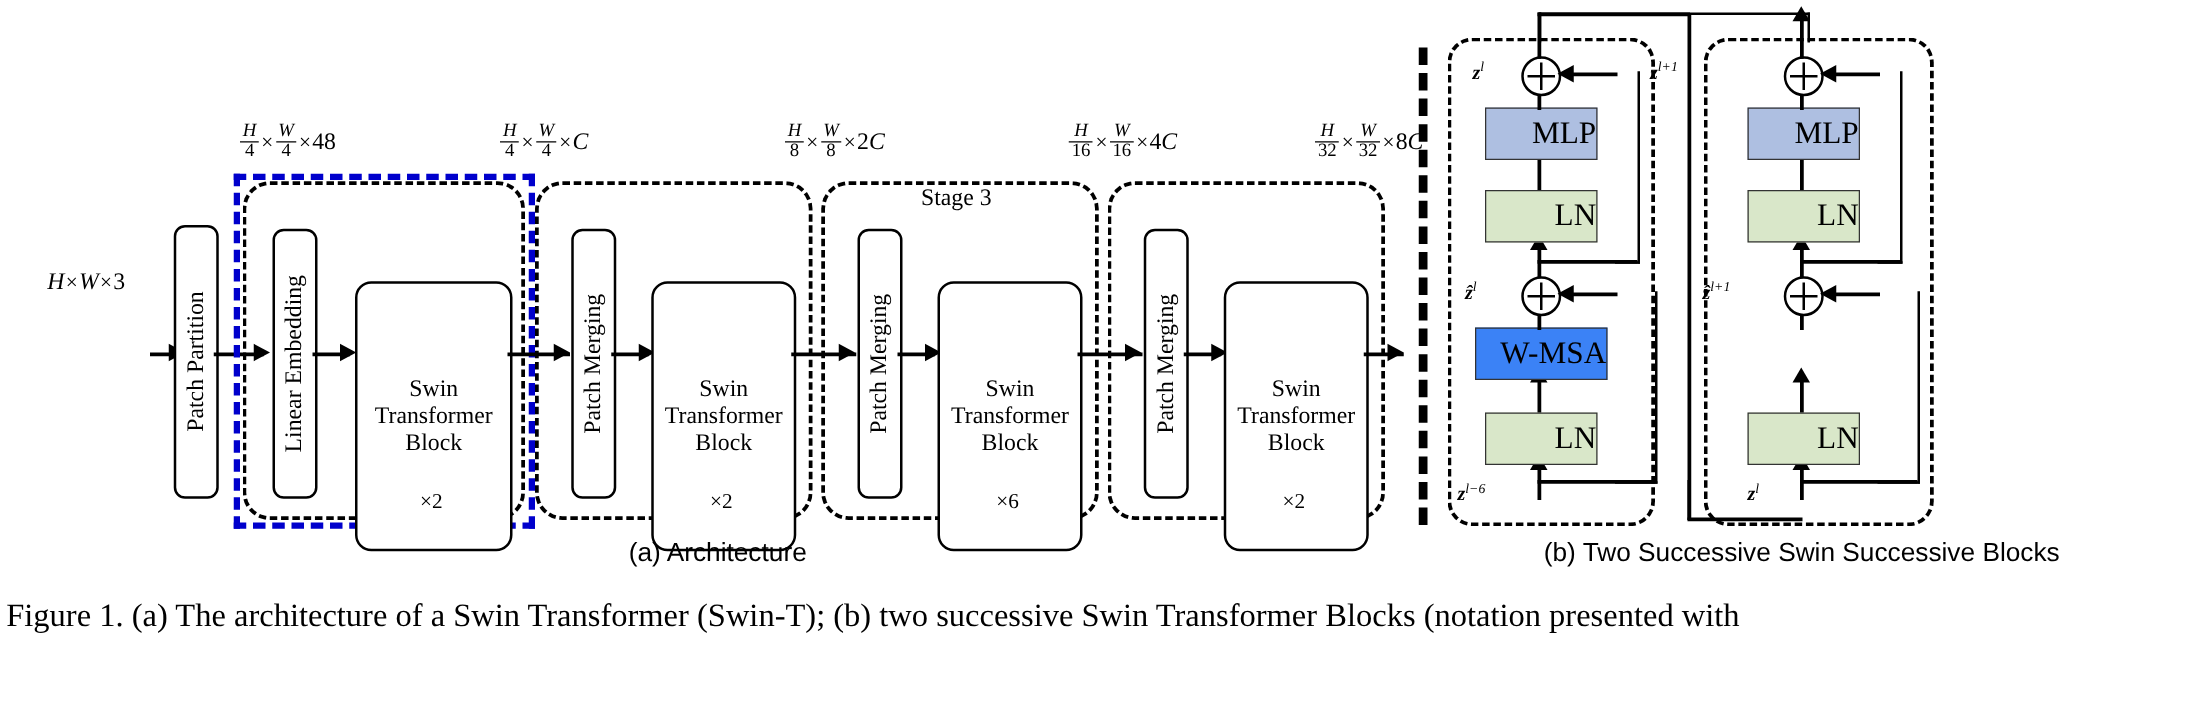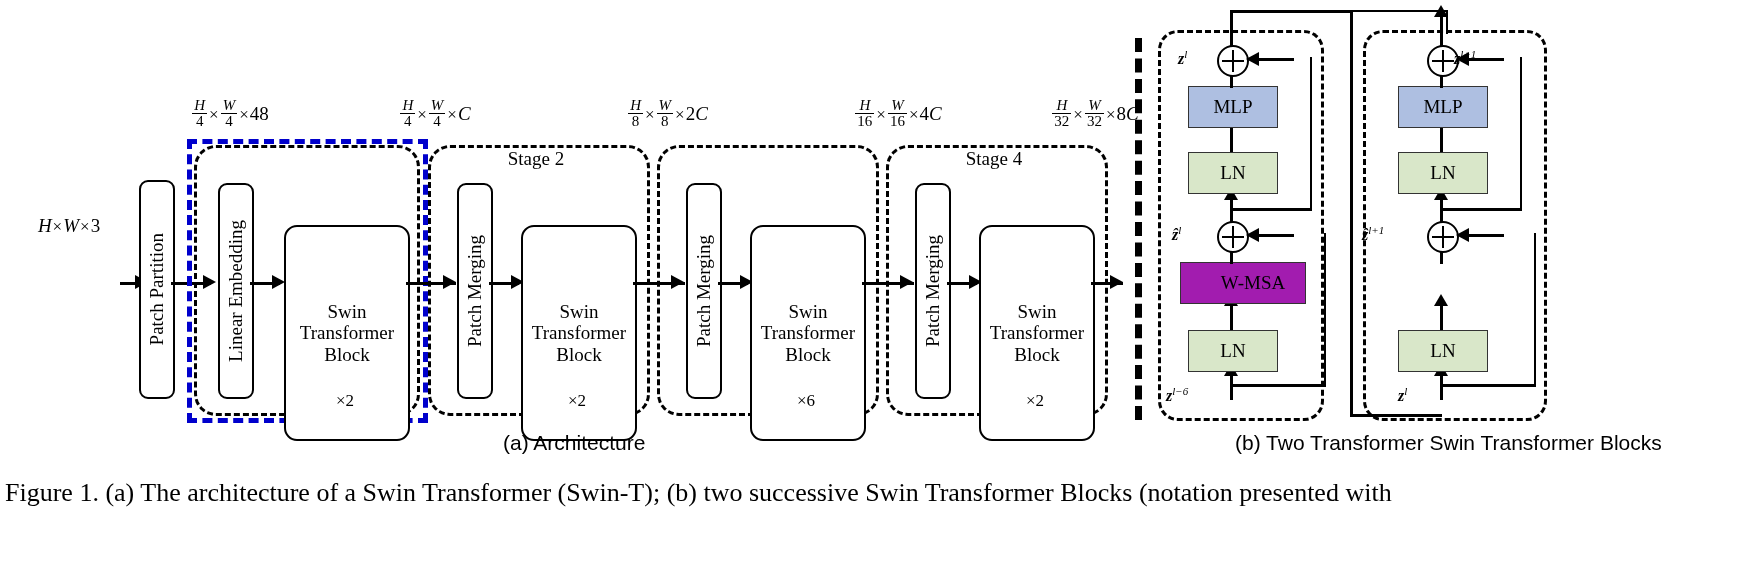--- a/index.html
+++ b/index.html
@@ -73,22 +73,22 @@
     border-right:13px solid #000;
   }
 
   
   .thickdiv{position:absolute;border-left:7px dashed #000;}
   .bbox{
     position:absolute;border:3.5px dashed #000;border-radius:20px;
   }
   .cbox{
     position:absolute;border:1.6px solid #333;
-    display:flex;align-items:center;justify-content:center;
-    font-size:19px;font-family:"Liberation Serif", serif;white-space:nowrap;
+    display:flex;align-items:center;justify-content:flex-end;
+    font-size:25px;font-family:"Liberation Serif", serif;white-space:nowrap;
   }
   .plus{
     position:absolute;border:2.4px solid #000;border-radius:50%;
     background:#fff;
   }
   .plus:before,.plus:after{
     content:"";position:absolute;background:#000;
   }
   .plus:before{left:50%;top:3px;bottom:3px;width:2.4px;margin-left:-1.2px;}
   .plus:after{top:50%;left:3px;right:3px;height:2.4px;margin-top:-1.2px;}
@@ -153,21 +153,20 @@
   <div class="multlab" style="left:284px;top:391px;width:122px;">×2</div>
 
   <div class="arrow-h" style="left:406px;top:282px;width:50px;"></div>
   <div class="arrow-head-r" style="left:443px;top:275px;"></div>
 
   <div class="abs dimlab" style="left:355px;top:98px;width:160px;">
     <span class="frac"><span class="num ital">H</span><span class="den">4</span></span><span class="times">×</span><span class="frac"><span class="num ital">W</span><span class="den">4</span></span><span class="times">×</span><span class="ital">C</span>
   </div>
 
   <div class="stagebox" style="left:428px;top:145px;width:216px;height:265px;"></div>
-  <div class="stagelab" style="left:428px;top:148px;width:216px;">Stage 2</div>
 
   <div class="box rnd-sm" style="left:457px;top:183px;width:32px;height:212px;">
     <span class="vert">Patch Merging</span>
   </div>
 
   <div class="arrow-h" style="left:489px;top:282px;width:30px;"></div>
   <div class="arrow-head-r" style="left:511px;top:275px;"></div>
 
   <div class="box rnd" style="left:521px;top:183px;width:112px;height:212px;">
     <span>Swin<br>Transformer<br>Block</span>
@@ -176,20 +175,21 @@
   <div class="multlab" style="left:521px;top:391px;width:112px;">×2</div>
 
   <div class="arrow-h" style="left:633px;top:282px;width:52px;"></div>
   <div class="arrow-head-r" style="left:671px;top:275px;"></div>
 
   <div class="abs dimlab" style="left:580px;top:98px;width:175px;">
     <span class="frac"><span class="num ital">H</span><span class="den">8</span></span><span class="times">×</span><span class="frac"><span class="num ital">W</span><span class="den">8</span></span><span class="times">×</span>2<span class="ital">C</span>
   </div>
 
   <div class="stagebox" style="left:657px;top:145px;width:216px;height:265px;"></div>
+  <div class="stagelab" style="left:657px;top:148px;width:216px;">Stage 3</div>
 
   <div class="box rnd-sm" style="left:686px;top:183px;width:32px;height:212px;">
     <span class="vert">Patch Merging</span>
   </div>
 
   <div class="arrow-h" style="left:718px;top:282px;width:30px;"></div>
   <div class="arrow-head-r" style="left:740px;top:275px;"></div>
 
   <div class="box rnd" style="left:750px;top:183px;width:112px;height:212px;">
     <span>Swin<br>Transformer<br>Block</span>
@@ -198,21 +198,20 @@
   <div class="multlab" style="left:750px;top:391px;width:112px;">×6</div>
 
   <div class="arrow-h" style="left:862px;top:282px;width:52px;"></div>
   <div class="arrow-head-r" style="left:900px;top:275px;"></div>
 
   <div class="abs dimlab" style="left:803px;top:98px;width:190px;">
     <span class="frac"><span class="num ital">H</span><span class="den">16</span></span><span class="times">×</span><span class="frac"><span class="num ital">W</span><span class="den">16</span></span><span class="times">×</span>4<span class="ital">C</span>
   </div>
 
   <div class="stagebox" style="left:886px;top:145px;width:216px;height:265px;"></div>
-  <div class="stagelab" style="left:886px;top:148px;width:216px;">Stage 4</div>
 
   <div class="box rnd-sm" style="left:915px;top:183px;width:32px;height:212px;">
     <span class="vert">Patch Merging</span>
   </div>
 
   <div class="arrow-h" style="left:947px;top:282px;width:30px;"></div>
   <div class="arrow-head-r" style="left:969px;top:275px;"></div>
 
   <div class="box rnd" style="left:979px;top:183px;width:112px;height:212px;">
     <span>Swin<br>Transformer<br>Block</span>
@@ -238,21 +237,21 @@
   </div>
   <div class="arrow-v" style="left:1230px;top:372px;height:28px;"></div>
   <div class="arrow-head-u" style="left:1224px;top:364px;"></div>
 
   <div class="cbox" style="left:1188px;top:330px;width:88px;height:40px;background:#d9e7c9;">
     <span>LN</span>
   </div>
   <div class="arrow-v" style="left:1230px;top:302px;height:28px;"></div>
   <div class="arrow-head-u" style="left:1224px;top:294px;"></div>
 
-  <div class="cbox" style="left:1180px;top:262px;width:104px;height:40px;background:#a21caf;padding-left:20px;">
+  <div class="cbox" style="left:1180px;top:262px;width:104px;height:40px;background:#3b82f6;">
     <span>W-MSA</span>
   </div>
   <div class="arrow-v" style="left:1230px;top:248px;height:16px;"></div>
 
   <div class="plus" style="left:1217px;top:221px;width:28px;height:28px;"></div>
   <div class="zlab" style="left:1172px;top:224px;">
     <b><i>ẑ</i></b><sup>l</sup>
   </div>
 
   <div class="arrow-h" style="left:1252px;top:233.5px;width:42px;"></div>
@@ -318,33 +317,33 @@
   </div>
   <div class="arrow-v" style="left:1440px;top:124px;height:28px;"></div>
   <div class="arrow-head-u" style="left:1434px;top:116px;"></div>
 
   <div class="cbox" style="left:1398px;top:86px;width:88px;height:40px;background:#aebfe1;">
     <span>MLP</span>
   </div>
   <div class="arrow-v" style="left:1440px;top:72px;height:16px;"></div>
 
   <div class="plus" style="left:1427px;top:45px;width:28px;height:28px;"></div>
-  <div class="zlab" style="left:1454px;top:48px;">
+  <div class="zlab" style="left:1320px;top:48px;">
     <b><i>z</i></b><sup>l+1</sup>
   </div>
   <div class="arrow-h" style="left:1462px;top:57.5px;width:42px;"></div>
   <div class="arrow-head-l" style="left:1456px;top:52px;"></div>
   <div class="skip" style="left:1502px;top:57px;width:18px;height:152px;border-left:none;border-top:none;"></div>
   <div class="arrow-h" style="left:1440px;top:208px;width:80px;"></div>
 
   <div class="arrow-v" style="left:1440px;top:14px;height:33px;"></div>
   <div class="arrow-head-u" style="left:1434px;top:5px;"></div>
 
   <div class="skip" style="left:1350px;top:384px;width:92px;height:32px;border-top:none;border-right:none;border-bottom:none;"></div>
   <div class="arrow-h" style="left:1350px;top:414px;width:92px;"></div>
   <div class="arrow-v" style="left:1350px;top:12px;height:404px;"></div>
   <div class="arrow-h" style="left:1230px;top:10px;width:122px;"></div>
 
   <div class="subcap" style="left:503px;top:431px;">(a) Architecture</div>
-  <div class="subcap" style="left:1235px;top:431px;">(b) Two Transformer Swin Transformer Blocks</div>
+  <div class="subcap" style="left:1235px;top:431px;">(b) Two Successive Swin Successive Blocks</div>
   <div class="figcap" style="left:5px;top:478px;">Figure 1. (a) The architecture of a Swin Transformer (Swin-T); (b) two successive Swin Transformer Blocks (notation presented with</div>
 
 </div>
 
 </body></html>

